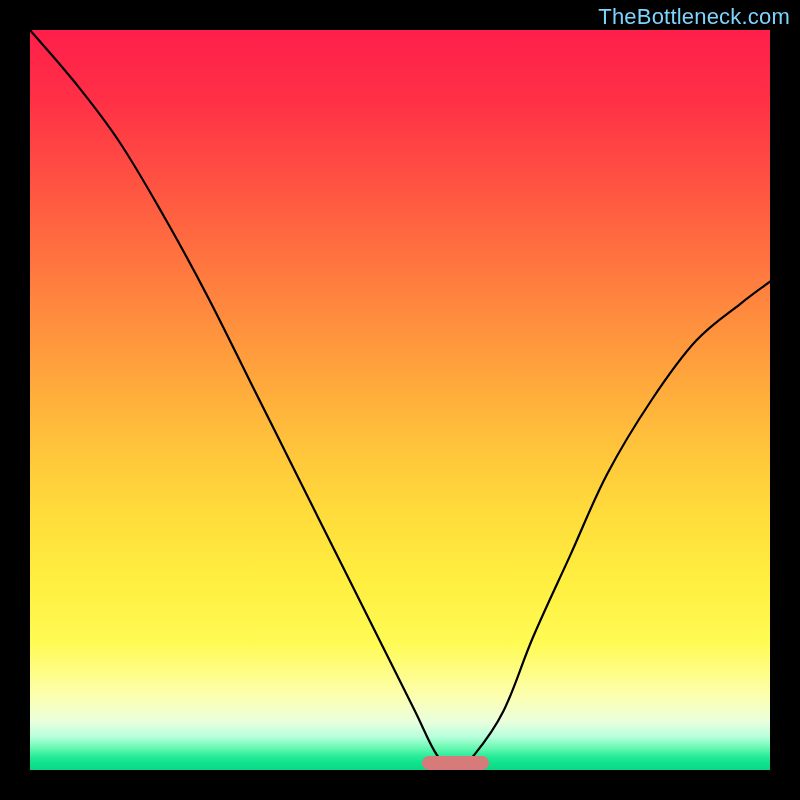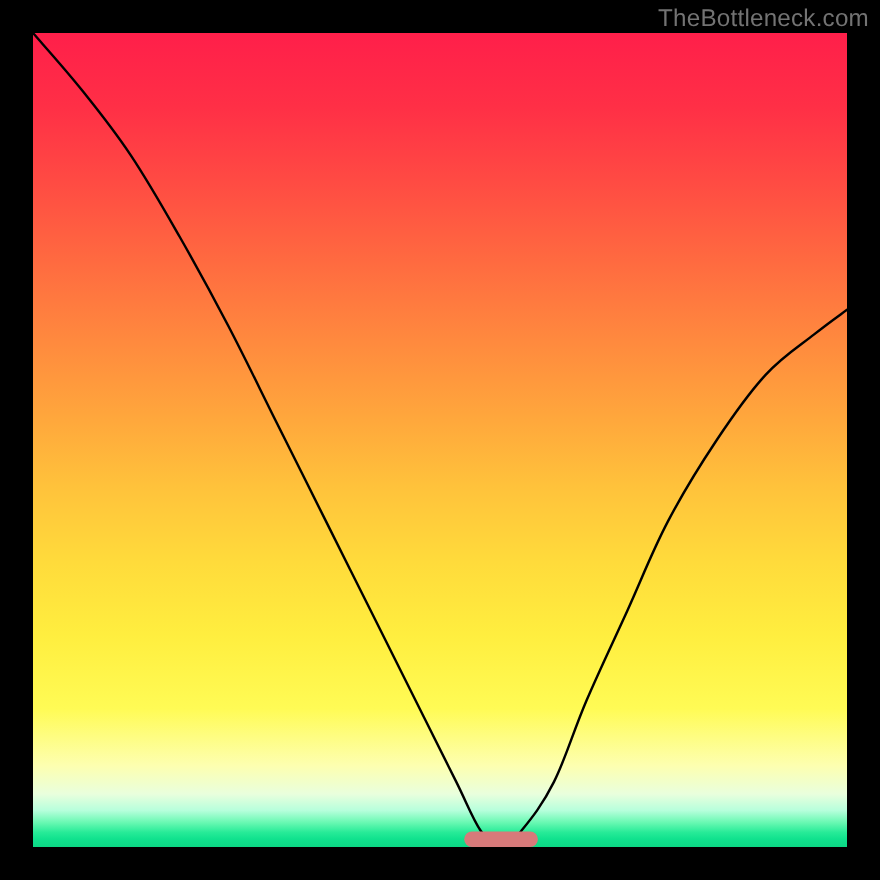--- a/index.html
+++ b/index.html
@@ -13,21 +13,21 @@
   .frame {
     position: relative;
     width: 800px;
     height: 800px;
     background: #000;
   }
   .watermark {
     position: absolute;
     top: 4px;
     right: 10px;
-    color: #737373;
+    color: #7dd3fc;
     font-size: 22px;
     letter-spacing: 0.2px;
     font-weight: 400;
     z-index: 3;
   }
   .plot {
     position: absolute;
     top: 30px;
     left: 30px;
     width: 740px;

